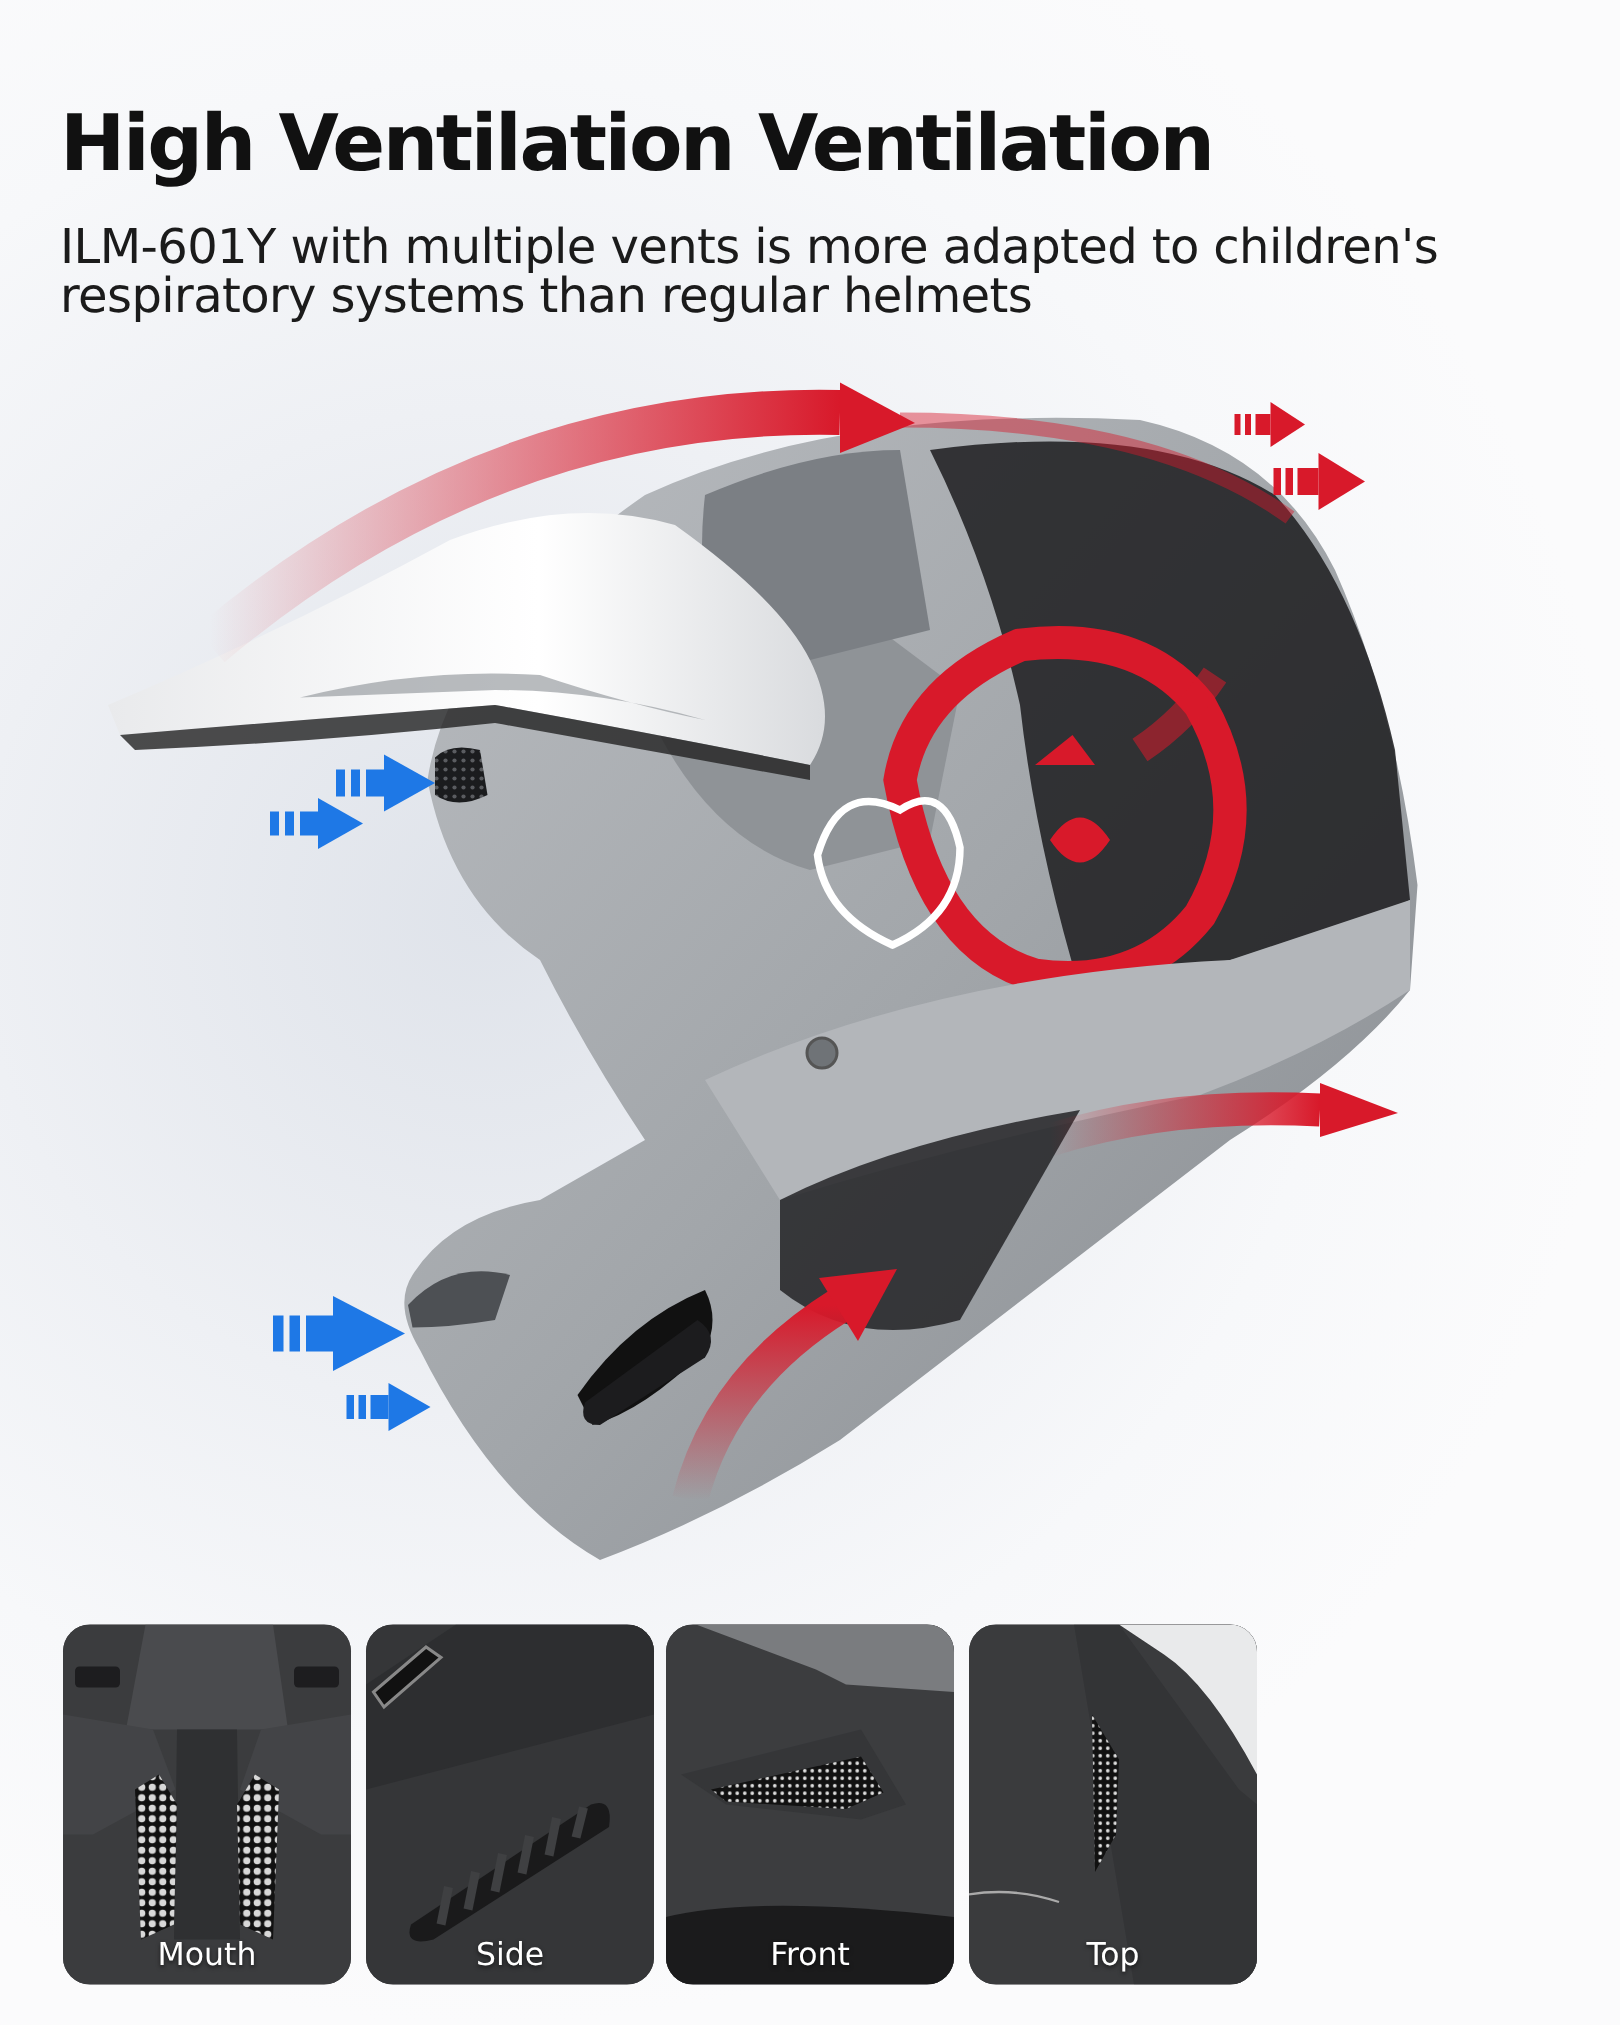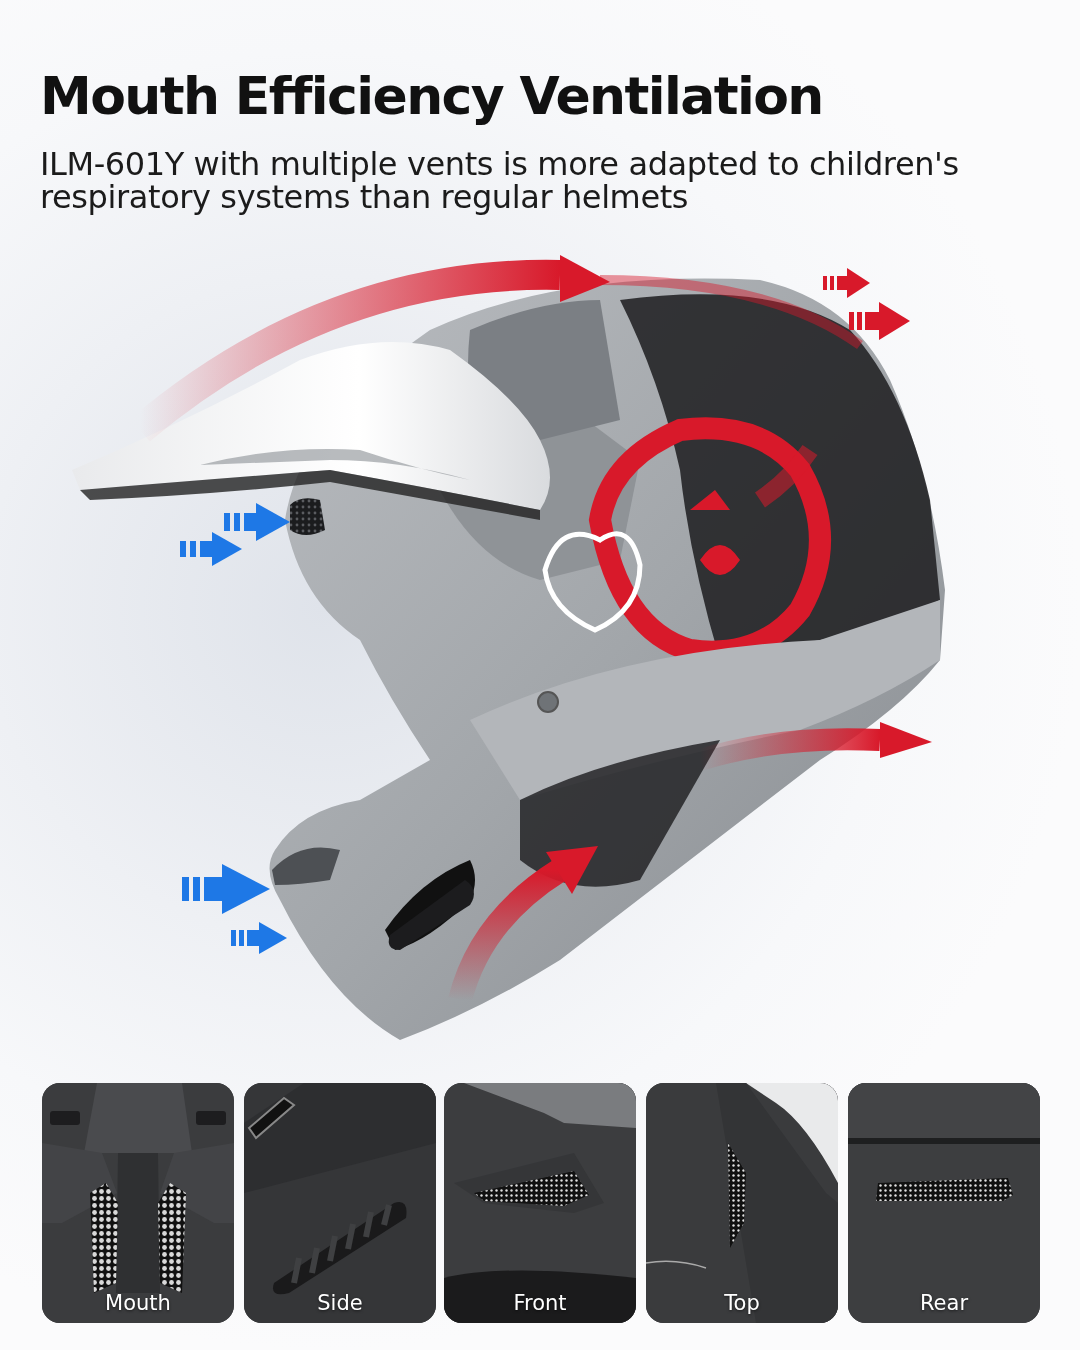--- a/index.html
+++ b/index.html
@@ -32,21 +32,21 @@
   .thumb-label {
     position:absolute; left:0; right:0; bottom:8px;
     text-align:center; color:#fff; font-size:21px;
     font-family:"DejaVu Sans", sans-serif;
     text-shadow:0 1px 3px rgba(0,0,0,0.6);
   }
 </style>
 </head>
 <body>
 
-<h1 class="title">Mouth Efficiency Ventilation</h1>
+<h1 class="title">High Ventilation Ventilation</h1>
 <p class="subtitle">ILM-601Y with multiple vents is more adapted to children's respiratory systems than regular helmets</p>
 
 <div class="hero">
   <svg viewBox="0 230 1080 840" xmlns="http://www.w3.org/2000/svg">
     <defs>
       <linearGradient id="redFadeTop" x1="0" y1="0" x2="1" y2="0">
         <stop offset="0" stop-color="#d8192a" stop-opacity="0"></stop>
         <stop offset="0.5" stop-color="#d8192a" stop-opacity="0.5"></stop>
         <stop offset="1" stop-color="#d8192a" stop-opacity="1"></stop>
       </linearGradient>
@@ -206,22 +206,13 @@
     <svg viewBox="0 0 192 240">
       <rect width="192" height="240" fill="#3a3b3d"></rect>
       <path d="M100 0 L192 0 L192 100 Q160 40 130 20 Z" fill="#e9eaeb"></path>
       <path d="M70 0 L100 0 L180 110 L192 120 L192 240 L110 240 Z" fill="#333436"></path>
       <path d="M82 60 L100 90 L98 140 L84 165 Z" fill="url(#meshDots)"></path>
       <path d="M0 180 Q30 175 60 185" stroke="#aaa" stroke-width="1.5" fill="none"></path>
     </svg>
     <div class="thumb-label">Top</div>
   </div>
 
-  <div class="thumb" style="left:806px;">
-    <svg viewBox="0 0 192 240">
-      <rect width="192" height="240" fill="#3d3e40"></rect>
-      <rect x="0" y="0" width="192" height="55" fill="#434446"></rect>
-      <rect x="0" y="55" width="192" height="6" fill="#1e1f20"></rect>
-      <path d="M30 100 L160 95 L165 112 L155 118 L28 118 Z" fill="url(#meshDots)"></path>
-    </svg>
-    <div class="thumb-label">Rear</div>
-  </div>
 </div>
 
 </body></html>

